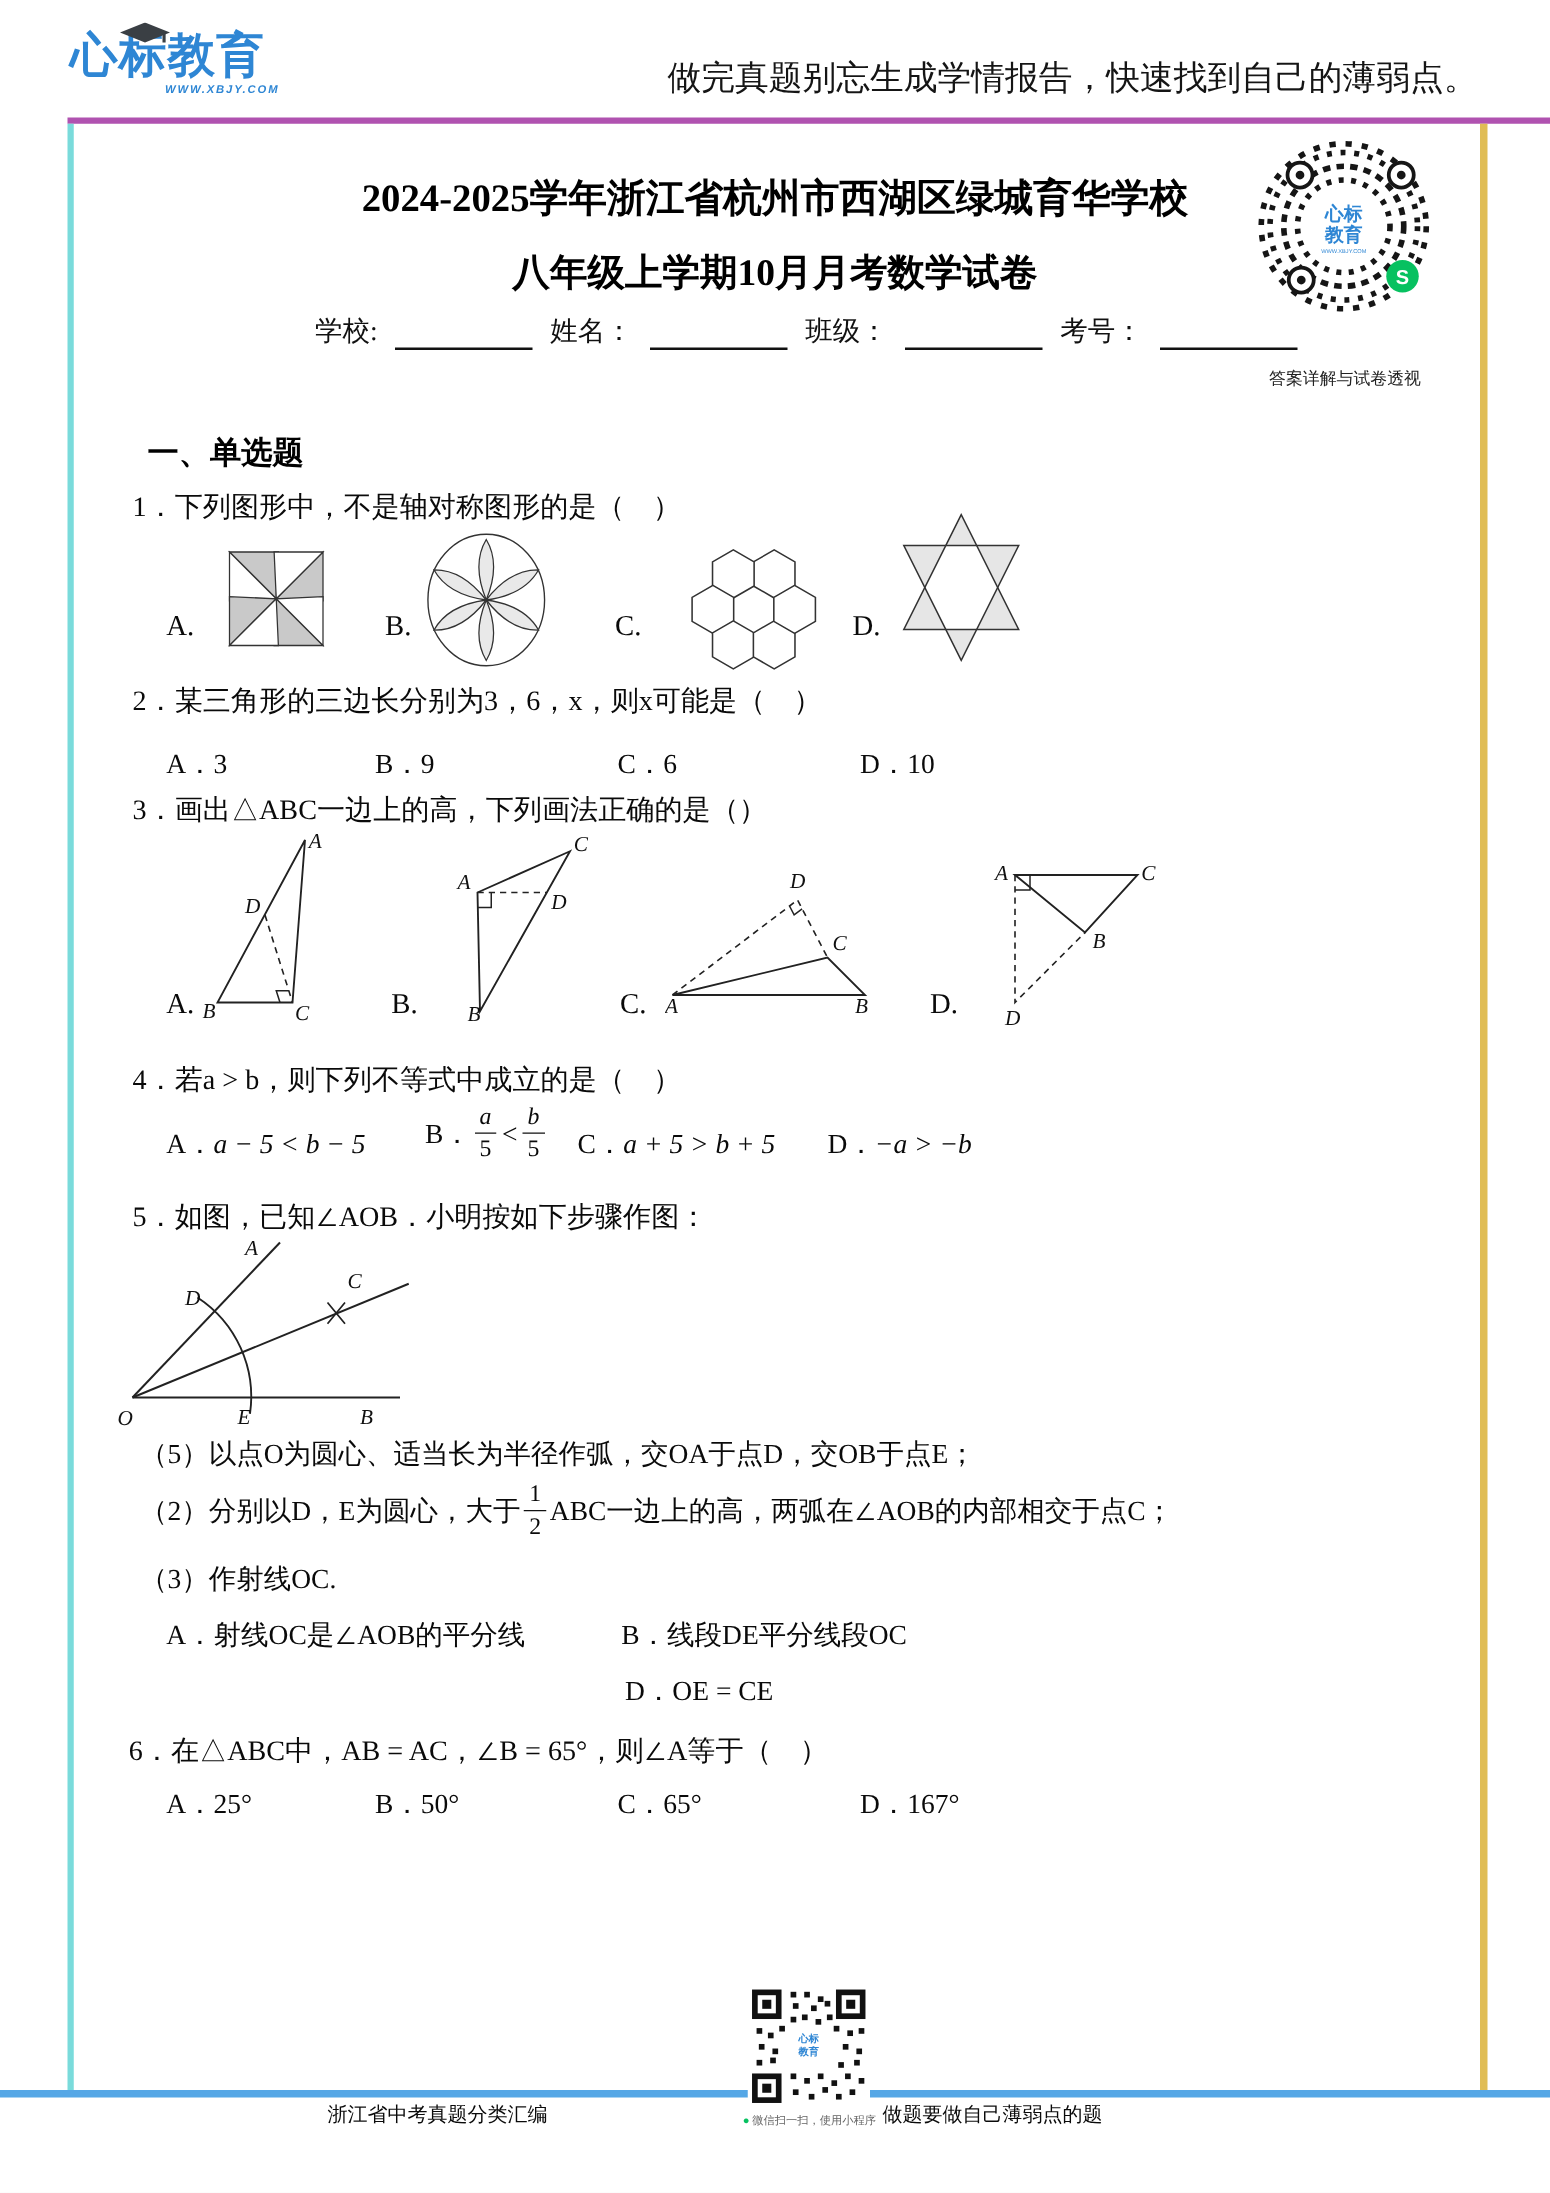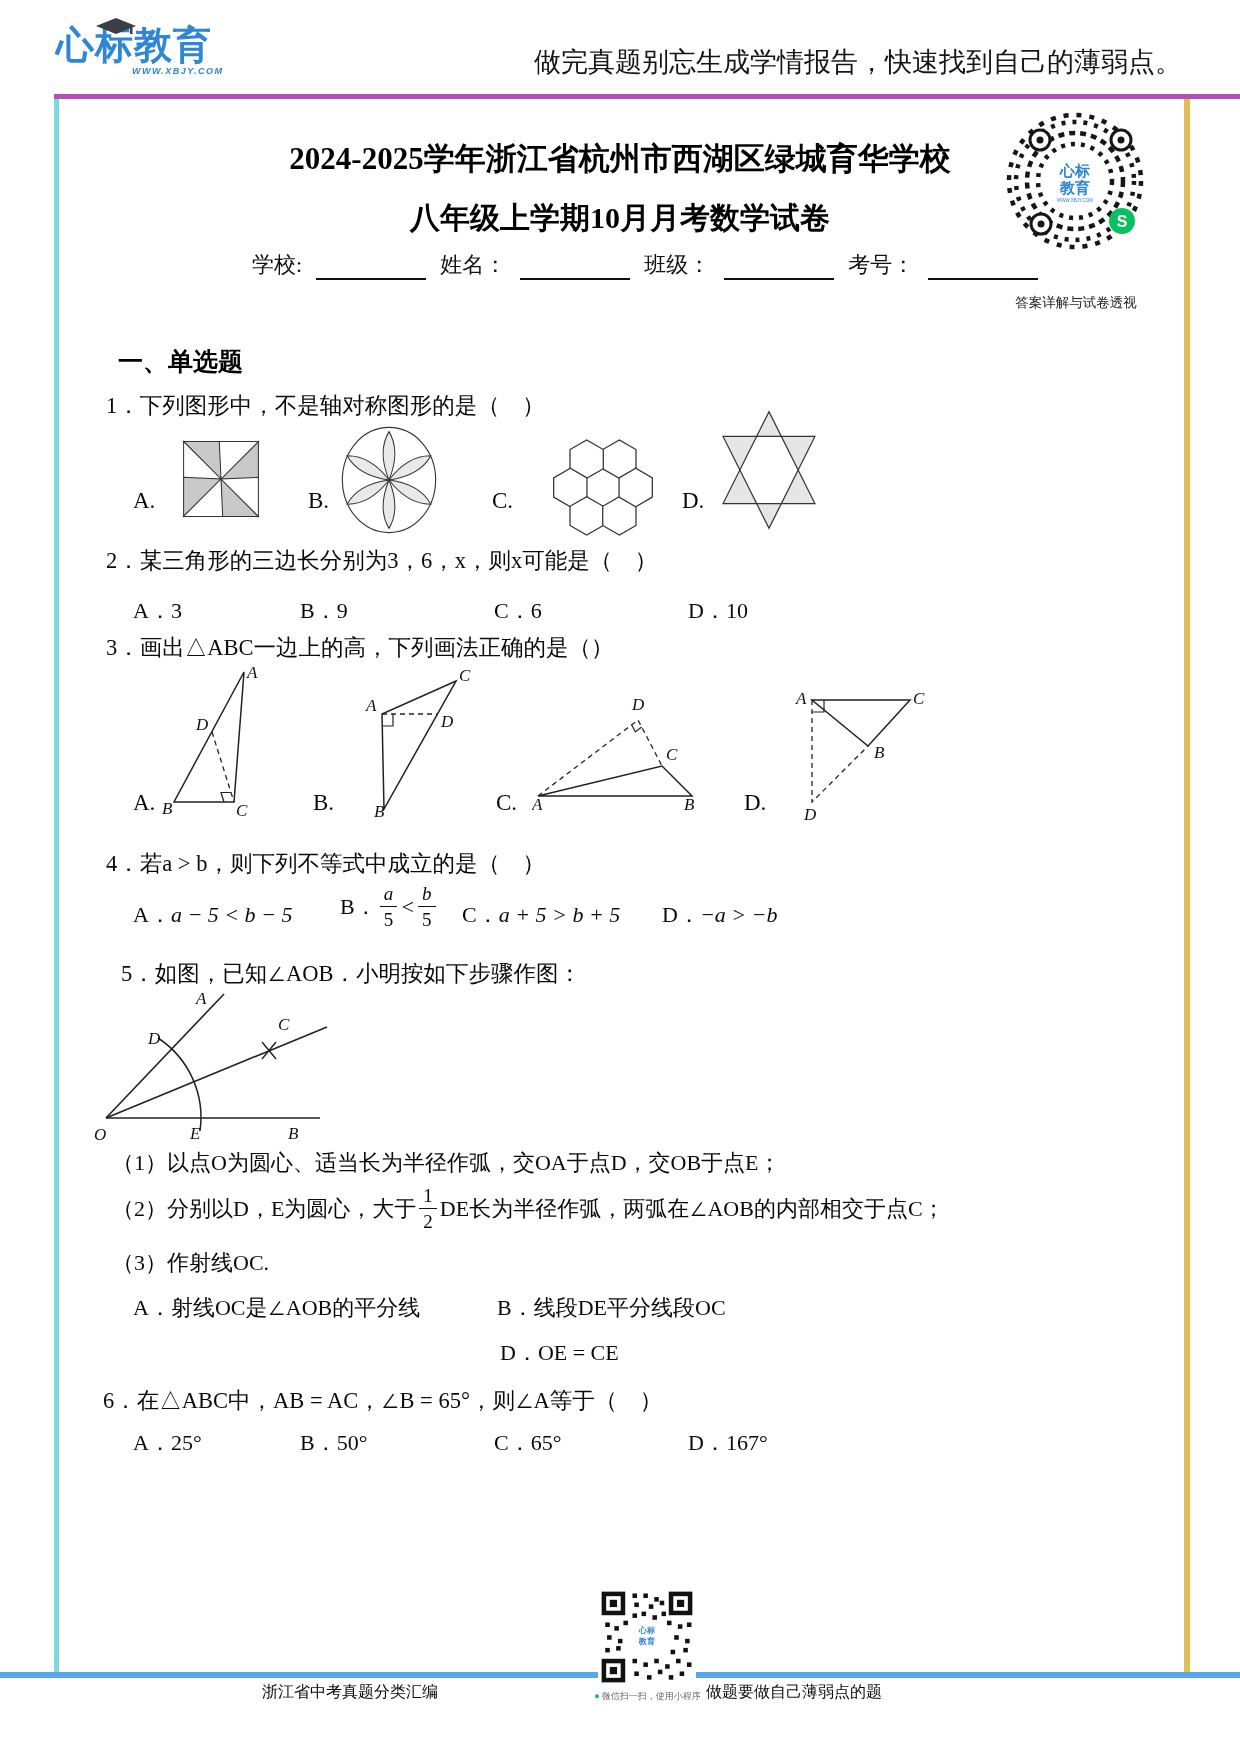--- a/index.html
+++ b/index.html
@@ -208,44 +208,44 @@
       </span>
     <span class="math">&lt;</span>
     <span class="frac">
         <span class="num it">b</span>
         <span class="den">5</span>
       </span>
   </div>
   <span class="abs optrow-item" style="left:462px;top:900px;"><span>C．</span><span class="math">a + 5 &gt; b + 5</span></span>
   <span class="abs optrow-item" style="left:662px;top:900px;"><span>D．</span><span class="math">−a &gt; −b</span></span>
 
-  <div class="abs stem" style="left:121px;top:958px;text-align:right;">5．如图，已知∠AOB．小明按如下步骤作图：</div>
+  <div class="abs stem" style="left:106px;top:958px;text-align:right;">5．如图，已知∠AOB．小明按如下步骤作图：</div>
 
   <svg class="abs" style="left:92px;top:988px;" width="265" height="158" viewBox="0 0 265 158">
     <path d="M14,130 L228,130" stroke="#222" stroke-width="1.6" fill="none"></path>
     <path d="M14,130 L132,6" stroke="#222" stroke-width="1.6" fill="none"></path>
     <path d="M14,130 L235,39" stroke="#222" stroke-width="1.6" fill="none"></path>
     <path d="M66,50 A95,95 0 0 1 108,143" stroke="#222" stroke-width="1.5" fill="none"></path>
     <path d="M170,54 L184,71 M184,54 L170,71" stroke="#222" stroke-width="1.4" fill="none"></path>
     <text class="vtx" x="104" y="16">A</text>
     <text class="vtx" x="56" y="56">D</text>
     <text class="vtx" x="186" y="42">C</text>
     <text class="vtx" x="2" y="152">O</text>
     <text class="vtx" x="98" y="151">E</text>
     <text class="vtx" x="196" y="151">B</text>
   </svg>
 
-  <div class="abs step" style="left:112px;top:1148px;">（1）以点O为圆心、适当长为半径作弧，交OA于点D，交OB于点E；</div>
+  <div class="abs step" style="left:112px;top:1148px;">（5）以点O为圆心、适当长为半径作弧，交OA于点D，交OB于点E；</div>
   <div class="abs flexrow step" style="left:112px;top:1186px;">
     <span>（2）分别以D，E为圆心，大于</span>
     <span class="frac">
         <span class="num">1</span>
         <span class="den">2</span>
       </span>
-    <span>DE长为半径作弧，两弧在∠AOB的内部相交于点C；</span>
+    <span>ABC一边上的高，两弧在∠AOB的内部相交于点C；</span>
   </div>
   <div class="abs step" style="left:112px;top:1248px;">（3）作射线OC.</div>
 
   <span class="abs optrow-item" style="left:133px;top:1293px;">A．射线OC是∠AOB的平分线</span>
   <span class="abs optrow-item" style="left:497px;top:1293px;">B．线段DE平分线段OC</span>
   <span class="abs optrow-item" style="left:500px;top:1338px;">D．OE = CE</span>
 
   <div class="abs stem" style="left:103px;top:1385px;">6．在△ABC中，AB = AC，∠B = 65°，则∠A等于（　）</div>
   <span class="abs optrow-item" style="left:133px;top:1428px;">A．25°</span>
   <span class="abs optrow-item" style="left:300px;top:1428px;">B．50°</span>

